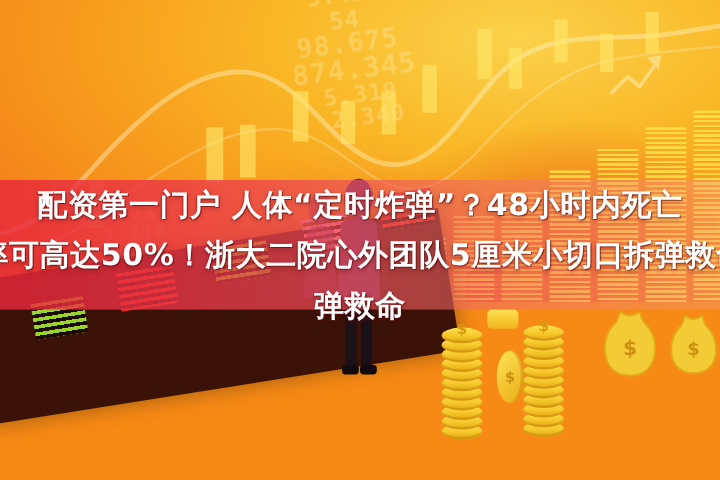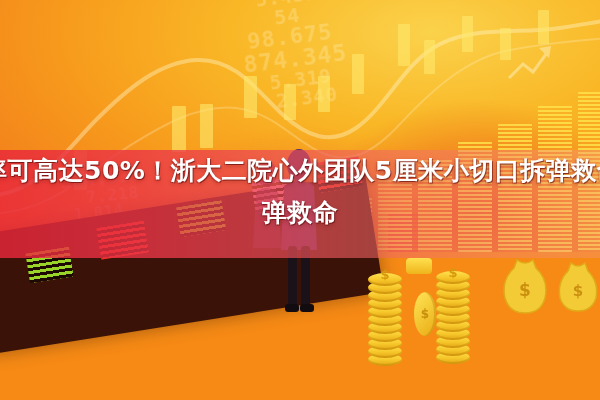--- a/index.html
+++ b/index.html
@@ -282,17 +282,18 @@
   </svg>
 
   <svg class="bag" style="left:556px;top:260px;width:44px;height:54px;" viewBox="0 0 44 54">
     <path d="M 15 3 Q 22 9 29 3 L 32 11 Q 43 22 40 38 Q 36 51 22 51 Q 8 51 4 38 Q 1 22 12 11 Z" fill="#f3cb36" stroke="#e0ab18" stroke-width="1.5"></path>
     <text x="22" y="36" font-size="15" font-weight="700" fill="#cc9010" text-anchor="middle" font-family="DejaVu Sans, sans-serif">$</text>
   </svg>
 
   <div id="banner"></div>
 
   <div id="headline">
+    <span class="ln ln1">配资第一门户 人体“定时炸弹”？48小时内死亡</span>
     <span class="ln ln2">率可高达50%！浙大二院心外团队5厘米小切口拆弹救命</span>
     <span class="ln ln3">弹救命</span>
   </div>
 
 </div>
 
 </body></html>

